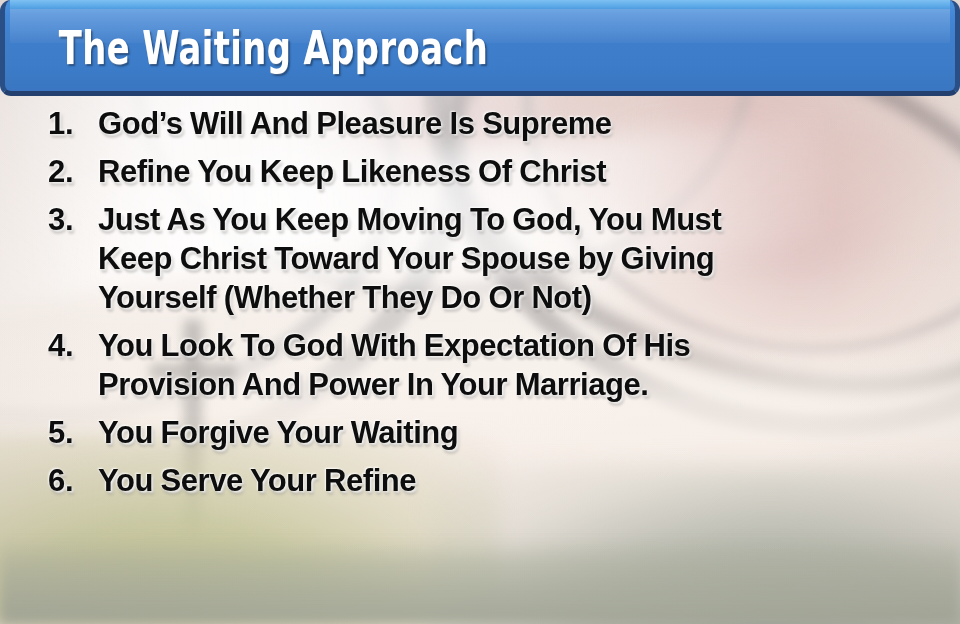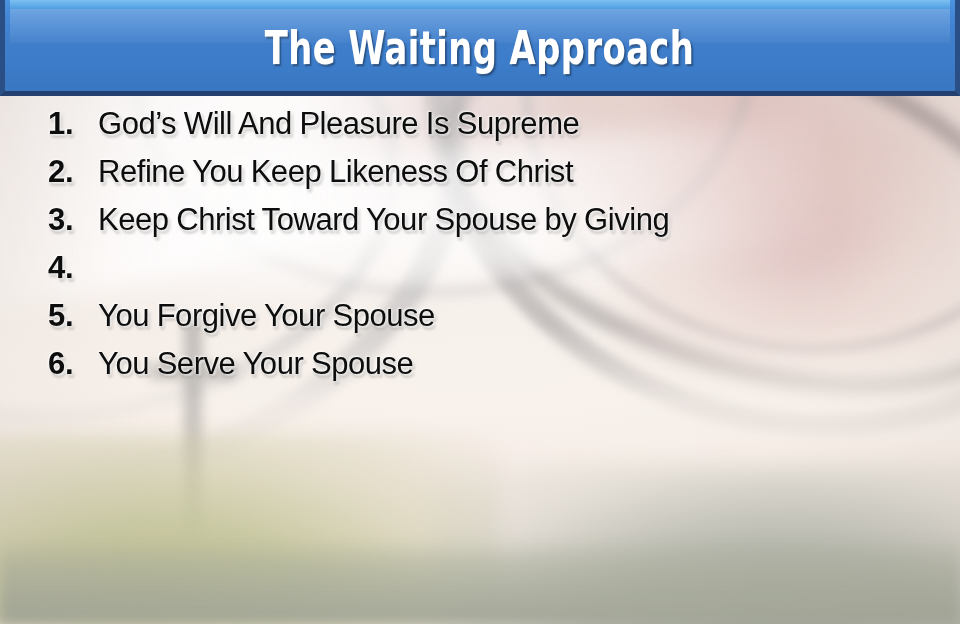--- a/index.html
+++ b/index.html
@@ -220,21 +220,22 @@
       #4d95e0 0%,
       #4387d6 16%,
       #3f7ecb 45%,
       #3c7cc8 72%,
       #3a76c1 100%);
     border-left: 5px solid #2a4f86;
     border-right: 5px solid #2a4f86;
     border-bottom: 5px solid #23406e;
     display: flex;
     align-items: center;
-    justify-content: center;
+    justify-content: flex-start;
+    border-radius: 11px;
   }
   .banner-top-strip {
     position: absolute;
     left: 5px; right: 5px; top: 0;
     height: 9px;
     background: linear-gradient(180deg, #7ec0f2 0%, #63aeea 55%, #4f9ce0 100%);
   }
   .banner-sheen {
     position: absolute;
     left: 5px; right: 5px; top: 9px;
@@ -283,21 +284,21 @@
     line-height: 39px;
     letter-spacing: -0.3px;
     text-shadow:
       2px 2px 3px rgba(255,255,255,0.95),
       -1px -1px 2px rgba(255,255,255,0.9),
       2px 3px 3px rgba(60,55,50,0.45);
   }
   .txt {
     flex: 1 1 auto;
     color: #0d0d0d;
-    font-weight: normal;
+    font-weight: bold;
     font-size: 31px;
     line-height: 39px;
     letter-spacing: -0.45px;
     word-spacing: -0.5px;
     padding-right: 12px;
     text-shadow:
       2px 2px 3px rgba(255,255,255,0.95),
       -1px -1px 2px rgba(255,255,255,0.9),
       2px 3px 3px rgba(60,55,50,0.45);
   }
@@ -350,36 +351,42 @@
     <div class="item">
       <div class="num">2.</div>
       <div class="txt">
         <span class="ln">Refine You Keep Likeness Of Christ</span>
       </div>
     </div>
 
     <div class="item">
       <div class="num">3.</div>
       <div class="txt">
+        <span class="ln">Just As You Keep Moving To God, You Must</span>
         <span class="ln">Keep Christ Toward Your Spouse by Giving</span>
+        <span class="ln">Yourself (Whether They Do Or Not)</span>
       </div>
     </div>
 
     <div class="item">
       <div class="num">4.</div>
+      <div class="txt">
+        <span class="ln">You Look To God With Expectation Of His</span>
+        <span class="ln">Provision And Power In Your Marriage.</span>
+      </div>
     </div>
 
     <div class="item">
       <div class="num">5.</div>
       <div class="txt">
-        <span class="ln">You Forgive Your Spouse</span>
+        <span class="ln">You Forgive Your Waiting</span>
       </div>
     </div>
 
     <div class="item">
       <div class="num">6.</div>
       <div class="txt">
-        <span class="ln">You Serve Your Spouse</span>
+        <span class="ln">You Serve Your Refine</span>
       </div>
     </div>
 
   </div>
 </div>
 
 </body></html>

